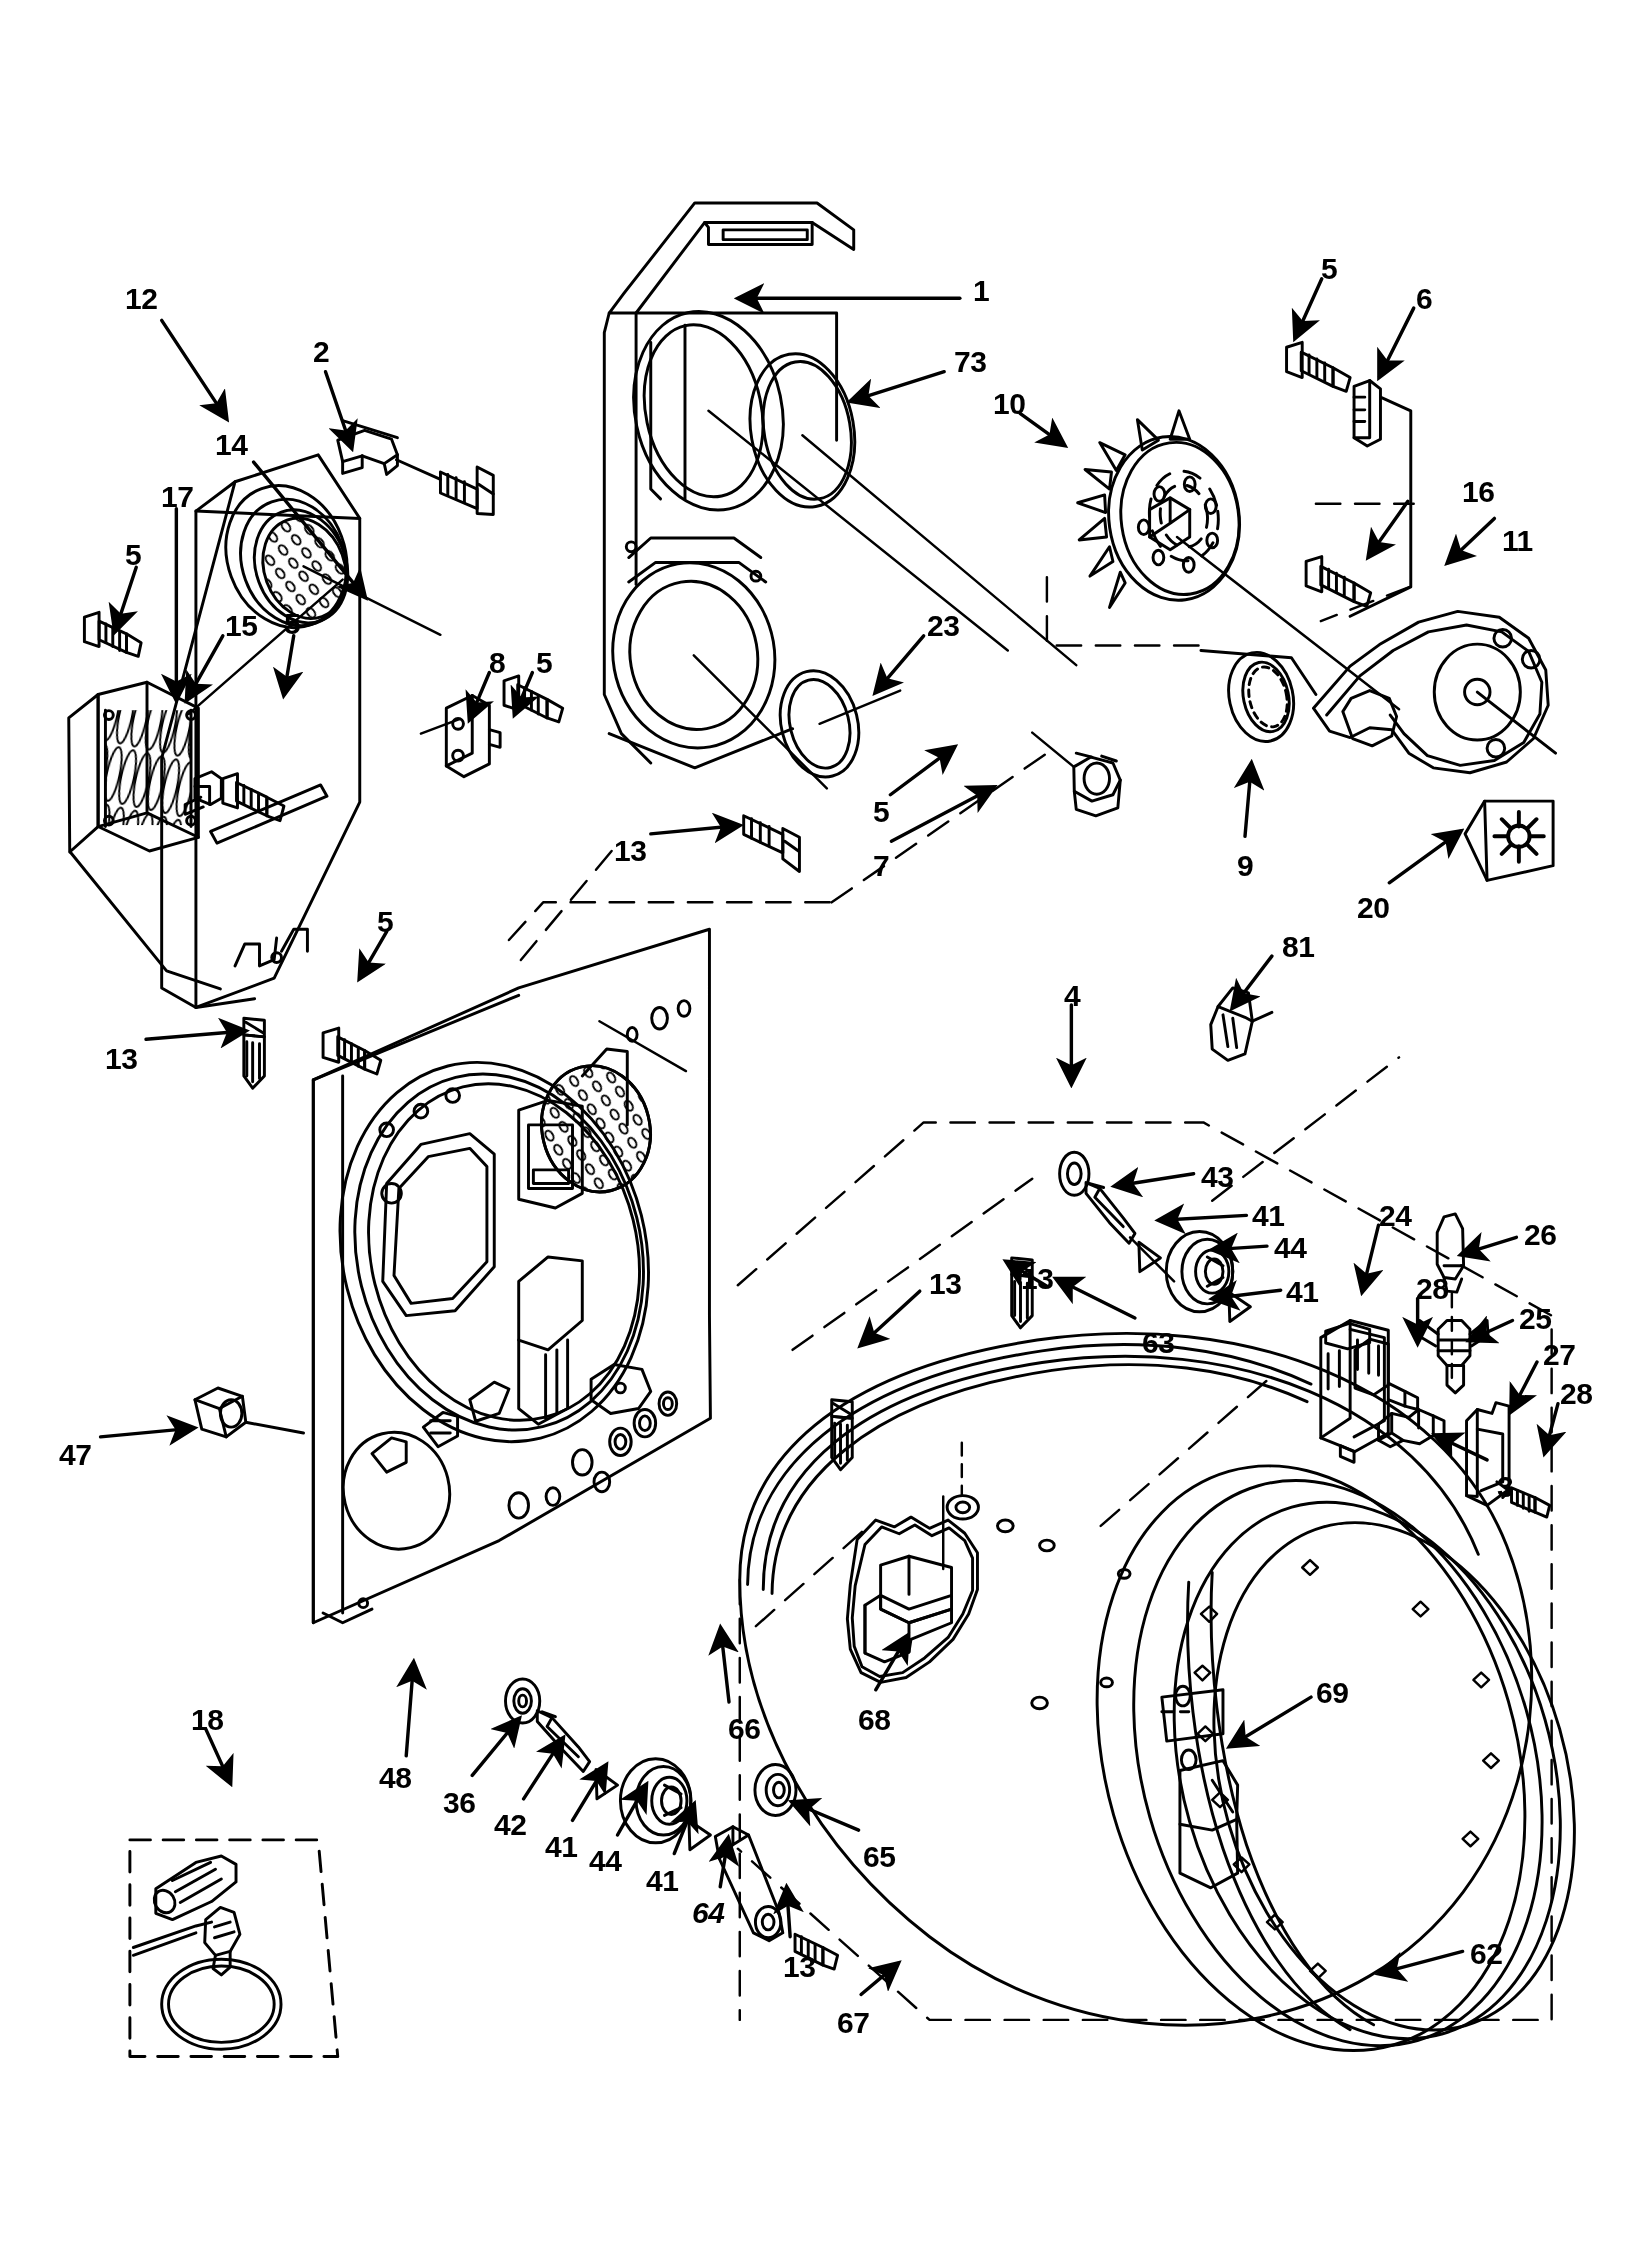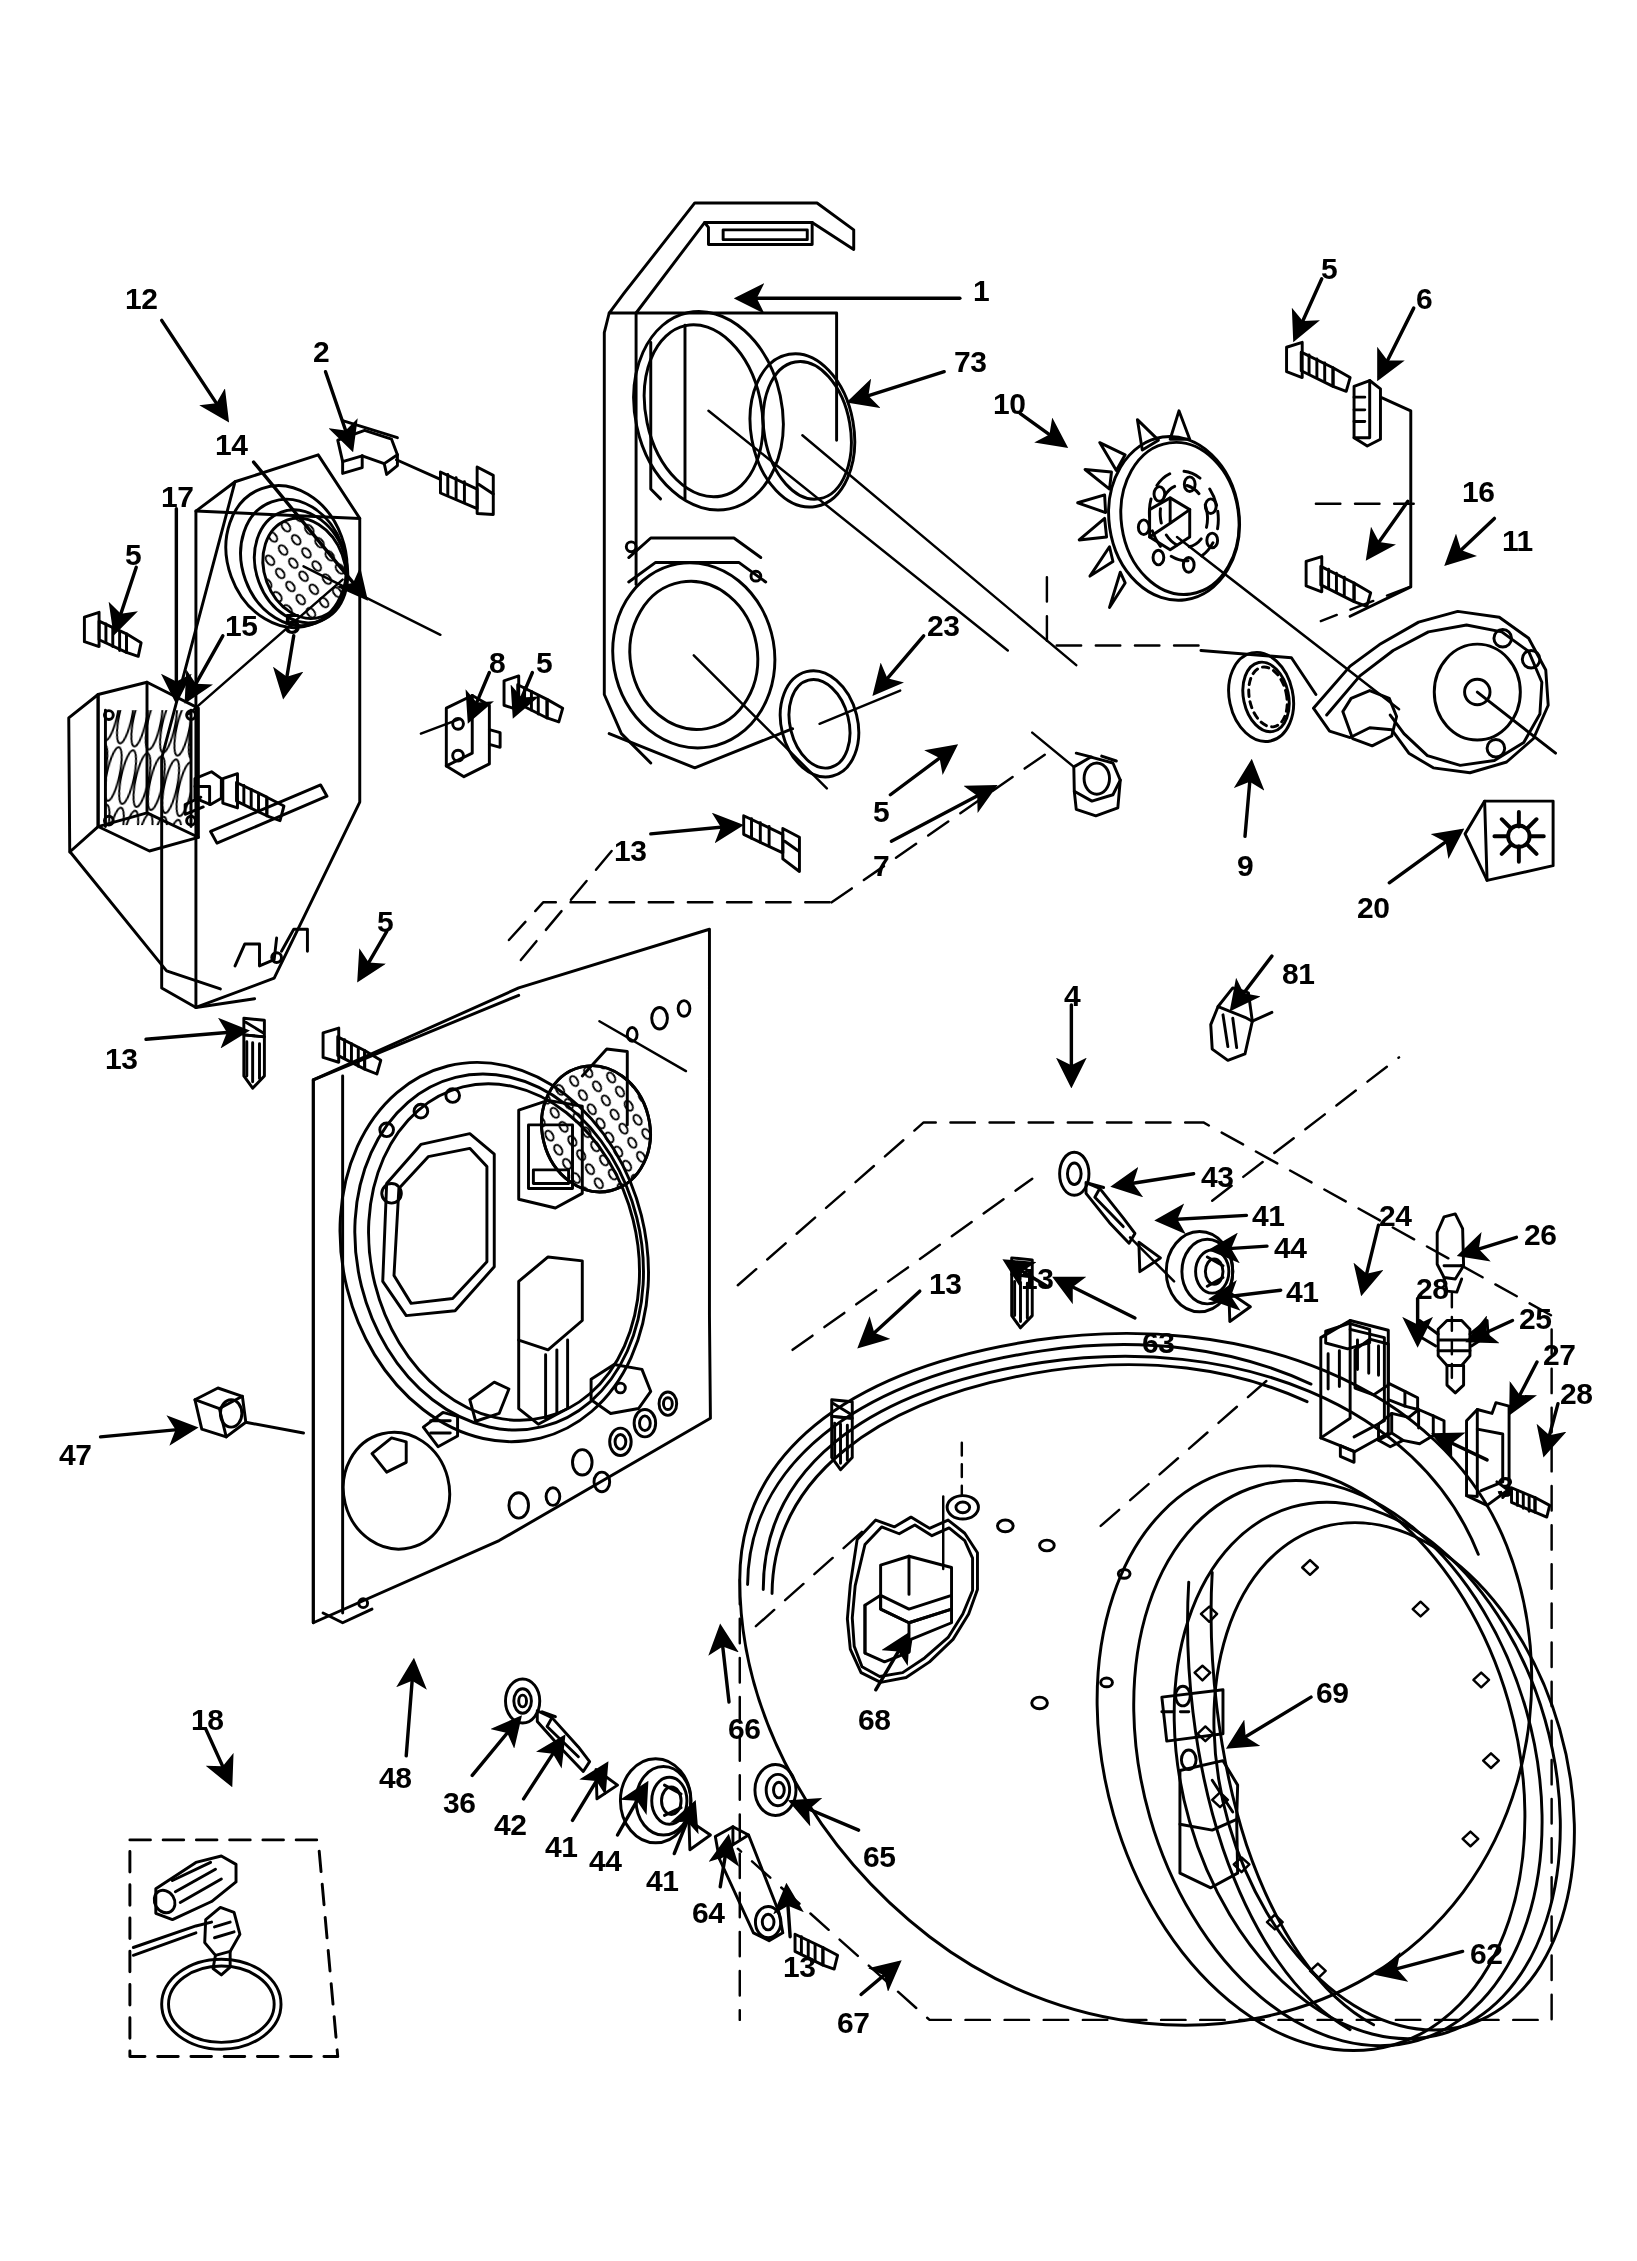--- a/index.html
+++ b/index.html
@@ -648,21 +648,21 @@
       <div class="callout" style="left: 489px; top: 648px;">8</div>
       <div class="callout" style="left: 536px; top: 648px;">5</div>
       <div class="callout" style="left: 927px; top: 611px;">23</div>
       <div class="callout" style="left: 873px; top: 797px;">5</div>
       <div class="callout" style="left: 873px; top: 851px;">7</div>
       <div class="callout" style="left: 614px; top: 836px;">13</div>
       <div class="callout" style="left: 1237px; top: 851px;">9</div>
       <div class="callout" style="left: 1357px; top: 893px;">20</div>
       <div class="callout" style="left: 377px; top: 907px;">5</div>
       <div class="callout" style="left: 105px; top: 1044px;">13</div>
-      <div class="callout" style="left: 1282px; top: 932px; margin-top: 27px;">81</div>
+      <div class="callout" style="left: 1282px; top: 932px;">81</div>
       <div class="callout" style="left: 1064px; top: 981px;">4</div>
       <div class="callout" style="left: 1201px; top: 1162px;">43</div>
       <div class="callout" style="left: 1252px; top: 1201px;">41</div>
       <div class="callout" style="left: 1274px; top: 1233px;">44</div>
       <div class="callout" style="left: 1286px; top: 1277px;">41</div>
       <div class="callout" style="left: 1379px; top: 1201px;">24</div>
       <div class="callout" style="left: 1416px; top: 1274px;">28</div>
       <div class="callout" style="left: 1524px; top: 1220px;">26</div>
       <div class="callout" style="left: 1519px; top: 1304px;">25</div>
       <div class="callout" style="left: 1543px; top: 1340px;">27</div>
@@ -675,21 +675,21 @@
       <div class="callout" style="left: 728px; top: 1714px;">66</div>
       <div class="callout" style="left: 858px; top: 1705px;">68</div>
       <div class="callout" style="left: 1316px; top: 1678px; text-align: center;">69</div>
       <div class="callout" style="left: 191px; top: 1705px;">18</div>
       <div class="callout" style="left: 379px; top: 1763px;">48</div>
       <div class="callout" style="left: 443px; top: 1788px;">36</div>
       <div class="callout" style="left: 494px; top: 1810px;">42</div>
       <div class="callout" style="left: 545px; top: 1832px;">41</div>
       <div class="callout" style="left: 589px; top: 1846px;">44</div>
       <div class="callout" style="left: 646px; top: 1866px;">41</div>
-      <div class="callout" style="left: 692px; top: 1898px;">64</div>
+      <div class="callout" style="left: 692px; top: 1898px; font-style: italic;">64</div>
       <div class="callout" style="left: 863px; top: 1842px;">65</div>
       <div class="callout" style="left: 783px; top: 1952px;">13</div>
       <div class="callout" style="left: 837px; top: 2008px;">67</div>
       <div class="callout" style="left: 1470px; top: 1939px;">62</div>
     </div>
 
 </div>
 
 
 </body></html>

